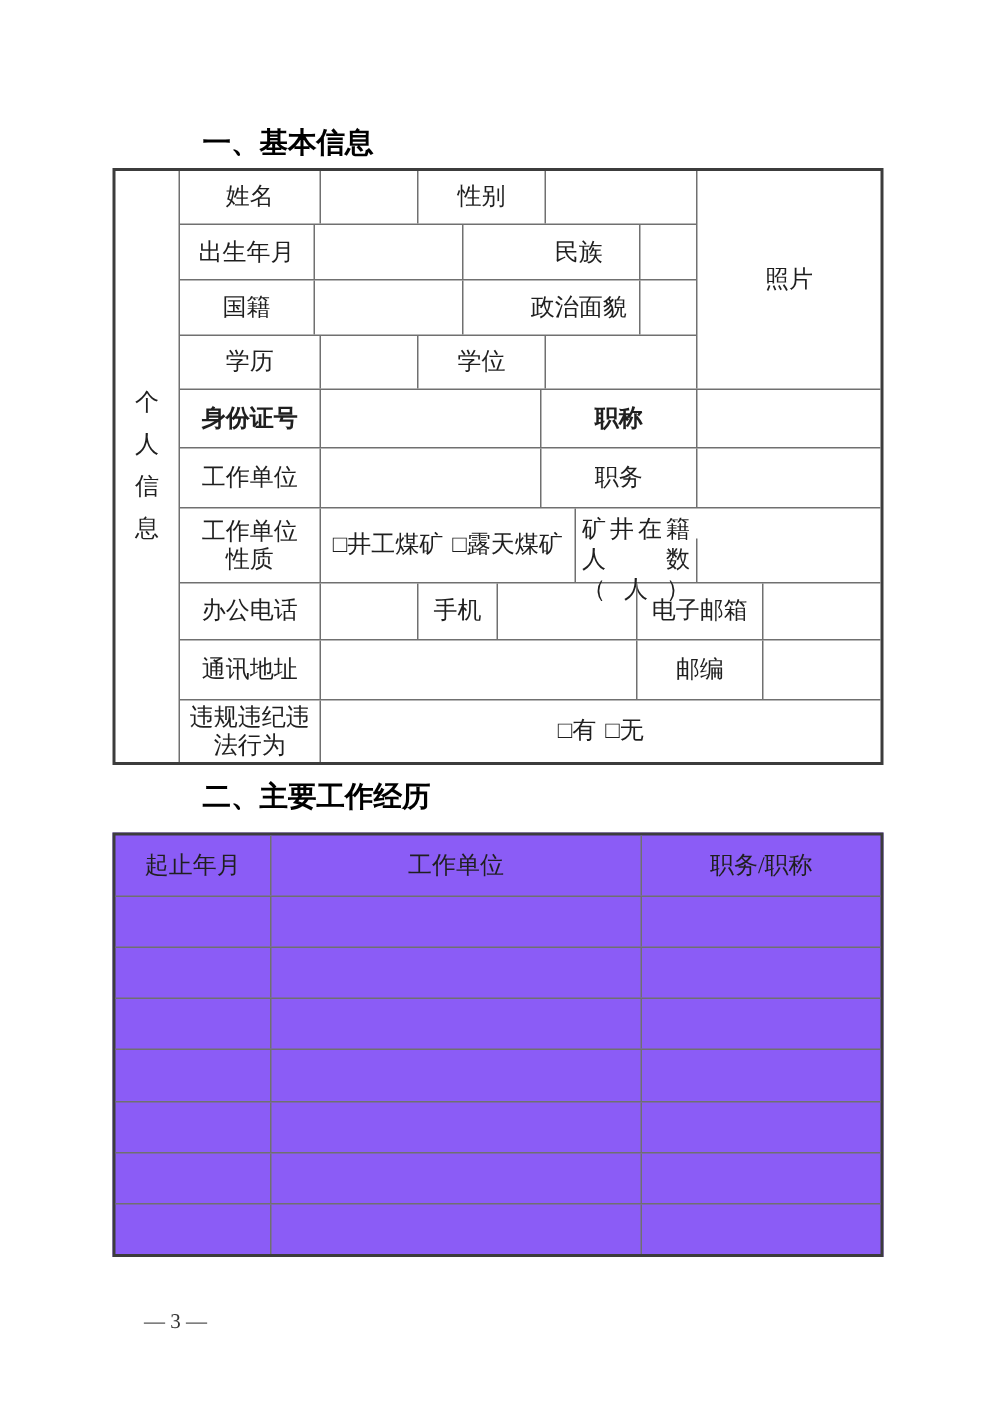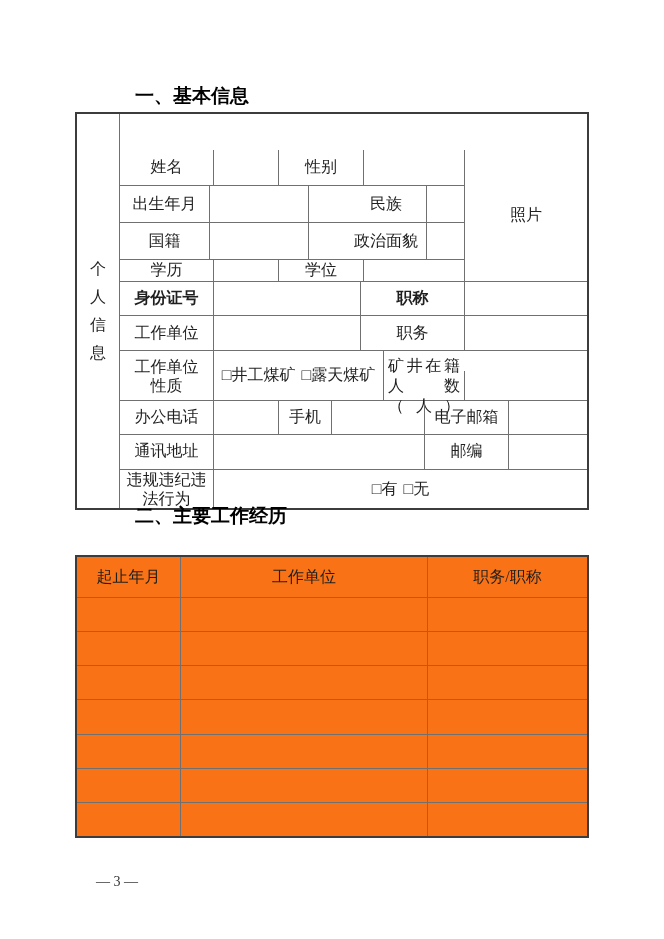--- a/index.html
+++ b/index.html
@@ -4,31 +4,31 @@
 <style>
   * { margin:0; padding:0; box-sizing:border-box; }
   html,body { background:#ffffff; }
   .page {
     position:relative; width:664px; height:939px; background:#ffffff;
     font-family:"Liberation Serif","DejaVu Serif",serif;
     color:#1f1f1f; overflow:hidden;
   }
   .heading { position:absolute; left:135px; font-weight:bold; font-size:19px; line-height:22px; color:#000000; }
   #heading-basic { top:85px; }
-  #heading-work { top:505px; }
+  #heading-work { top:521px; }
 
   
   .t1 { position:absolute; left:75px; top:112px; width:514px; height:398px;
         border:2px solid #3c3c3c; display:flex; background:#fff; }
   .t1-left { width:43px; border-right:1px solid #707070; display:flex;
              align-items:center; justify-content:center; }
   .vstack { display:flex; flex-direction:column; align-items:center; font-size:16px; line-height:28px; }
   .t1-main { flex:1; display:flex; flex-direction:column; }
 
-  .t1-top { height:146px; display:flex; border-bottom:1px solid #707070;margin-top:36px; }
+  .t1-top { height:146px; display:flex; border-bottom:1px solid #707070; }
   .t1-top-left { width:345px; display:flex; flex-direction:column; border-right:1px solid #707070; }
   .t1-top-row { display:flex; border-bottom:1px solid #707070; height:36px; }
   .t1-top-row:nth-child(2), .t1-top-row:nth-child(3) { height:37px;gap:37px; }
   .t1-top-row:last-child { border-bottom:none; height:auto; flex:1; }
   .photo-cell { flex:1; display:flex; align-items:center; justify-content:center; font-size:16px; }
 
   .trow { display:flex; border-bottom:1px solid #707070; }
   .trow:last-child { border-bottom:none; flex:1; }
 
   .cell { display:flex; align-items:center; justify-content:center;
@@ -40,21 +40,21 @@
   .w53 {width:53px;}  .w93 {width:93px;}  .w84 {width:84px;}  .w211{width:211px;}
   .grow { flex:1; }
   .h39{height:39px;font-weight:bold;} .h40{height:40px;} .h50{height:50px;} .h38{height:38px;}
 
   .jline { width:100%; padding:0 4px; text-align:justify; text-align-last:justify; line-height:20px; }
   .opt-gap { display:flex; gap:6px; align-items:center; justify-content:center; }
   .opt { white-space:nowrap; }
 
   
   .t2 { position:absolute; left:75px; top:555px; width:514px; height:283px;
-        border:2px solid #3c3c3c; display:flex; flex-direction:column; background:#f97316; }
+        border:2px solid #3c3c3c; display:flex; flex-direction:column; background:#8b5cf6; }
   .t2-header { height:41px; display:flex; border-bottom:1px solid #707070; }
   .t2-rows { flex:1; display:flex; flex-direction:column; }
   .t2-row { flex:1; display:flex; border-bottom:1px solid #707070; }
   .t2-row:last-child { border-bottom:none; }
   .t2c1 { width:104px; border-right:1px solid #707070; }
   .t2c2 { width:247px; border-right:1px solid #707070; }
   .t2c3 { flex:1; }
   .t2cell { display:flex; align-items:center; justify-content:center; font-size:16px; }
 
   .footer-num { position:absolute; left:96px; top:874px; font-size:14px; color:#333; }

